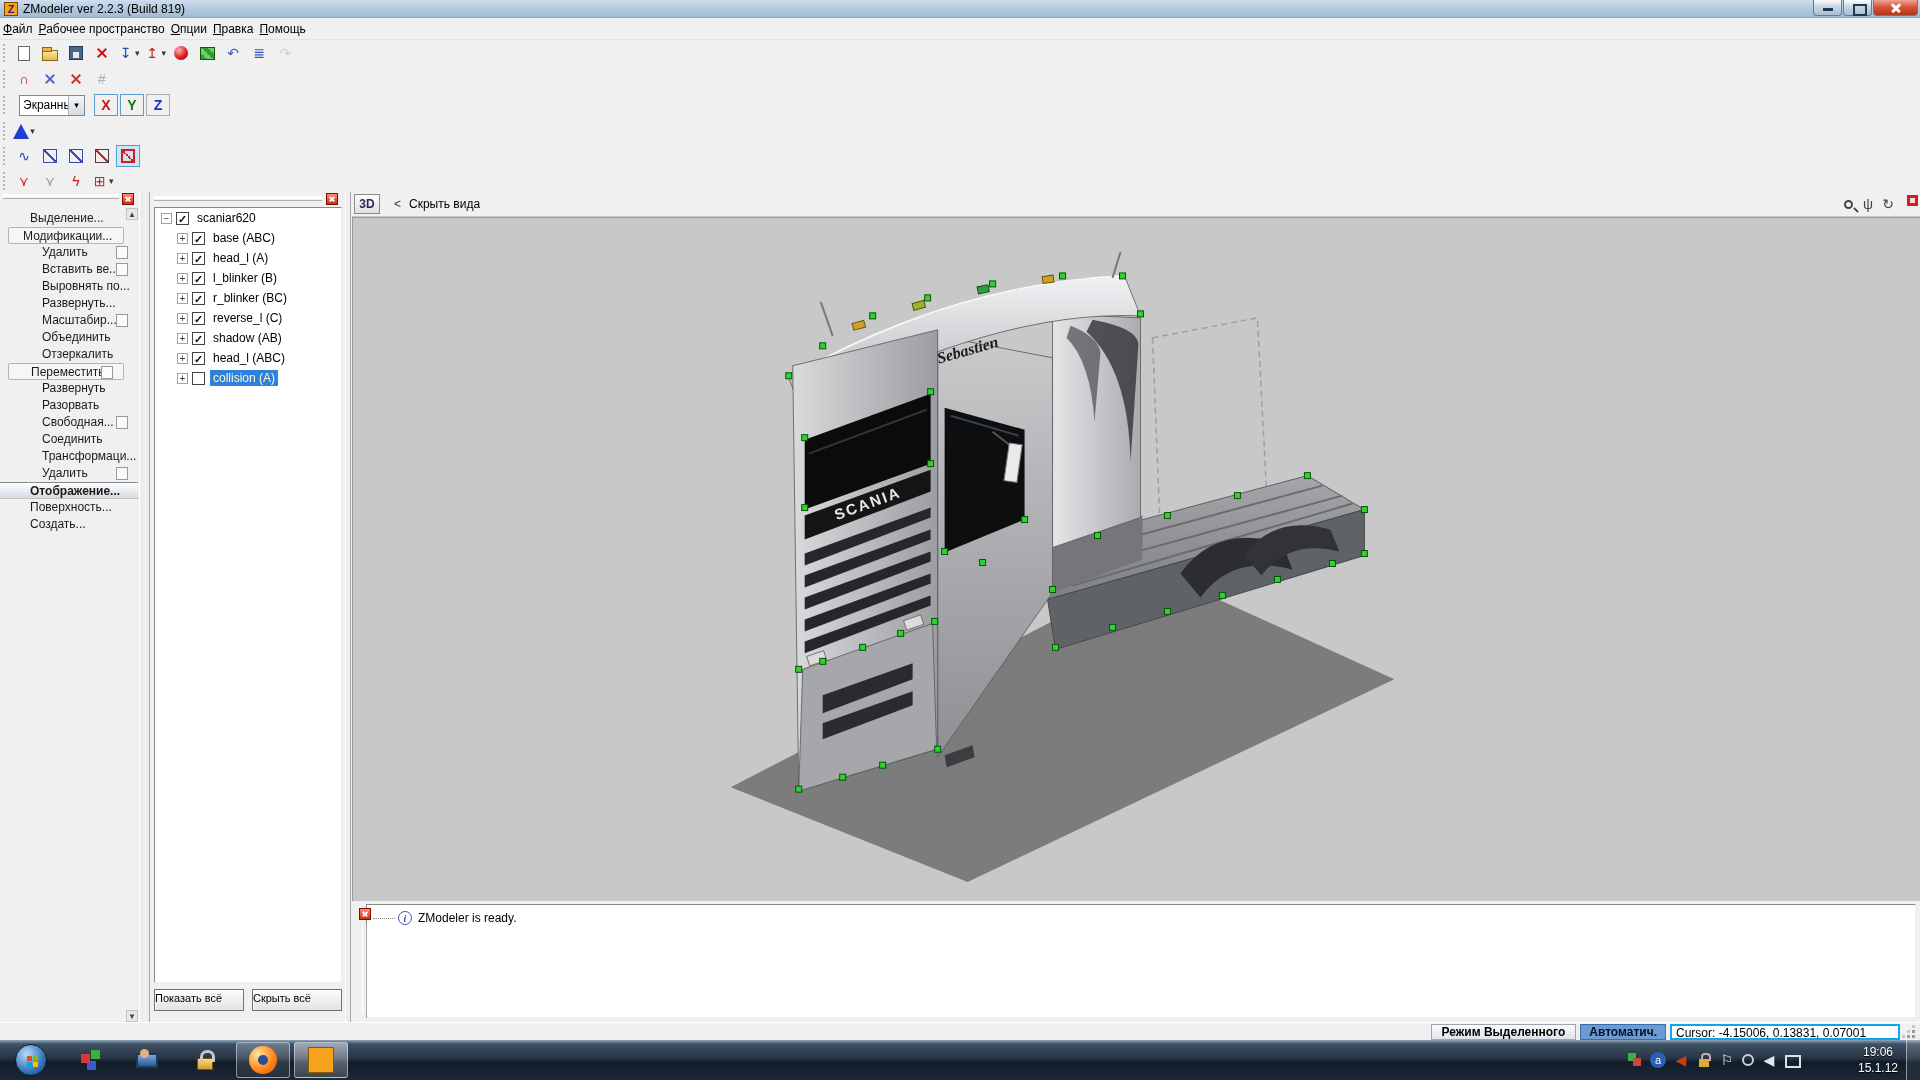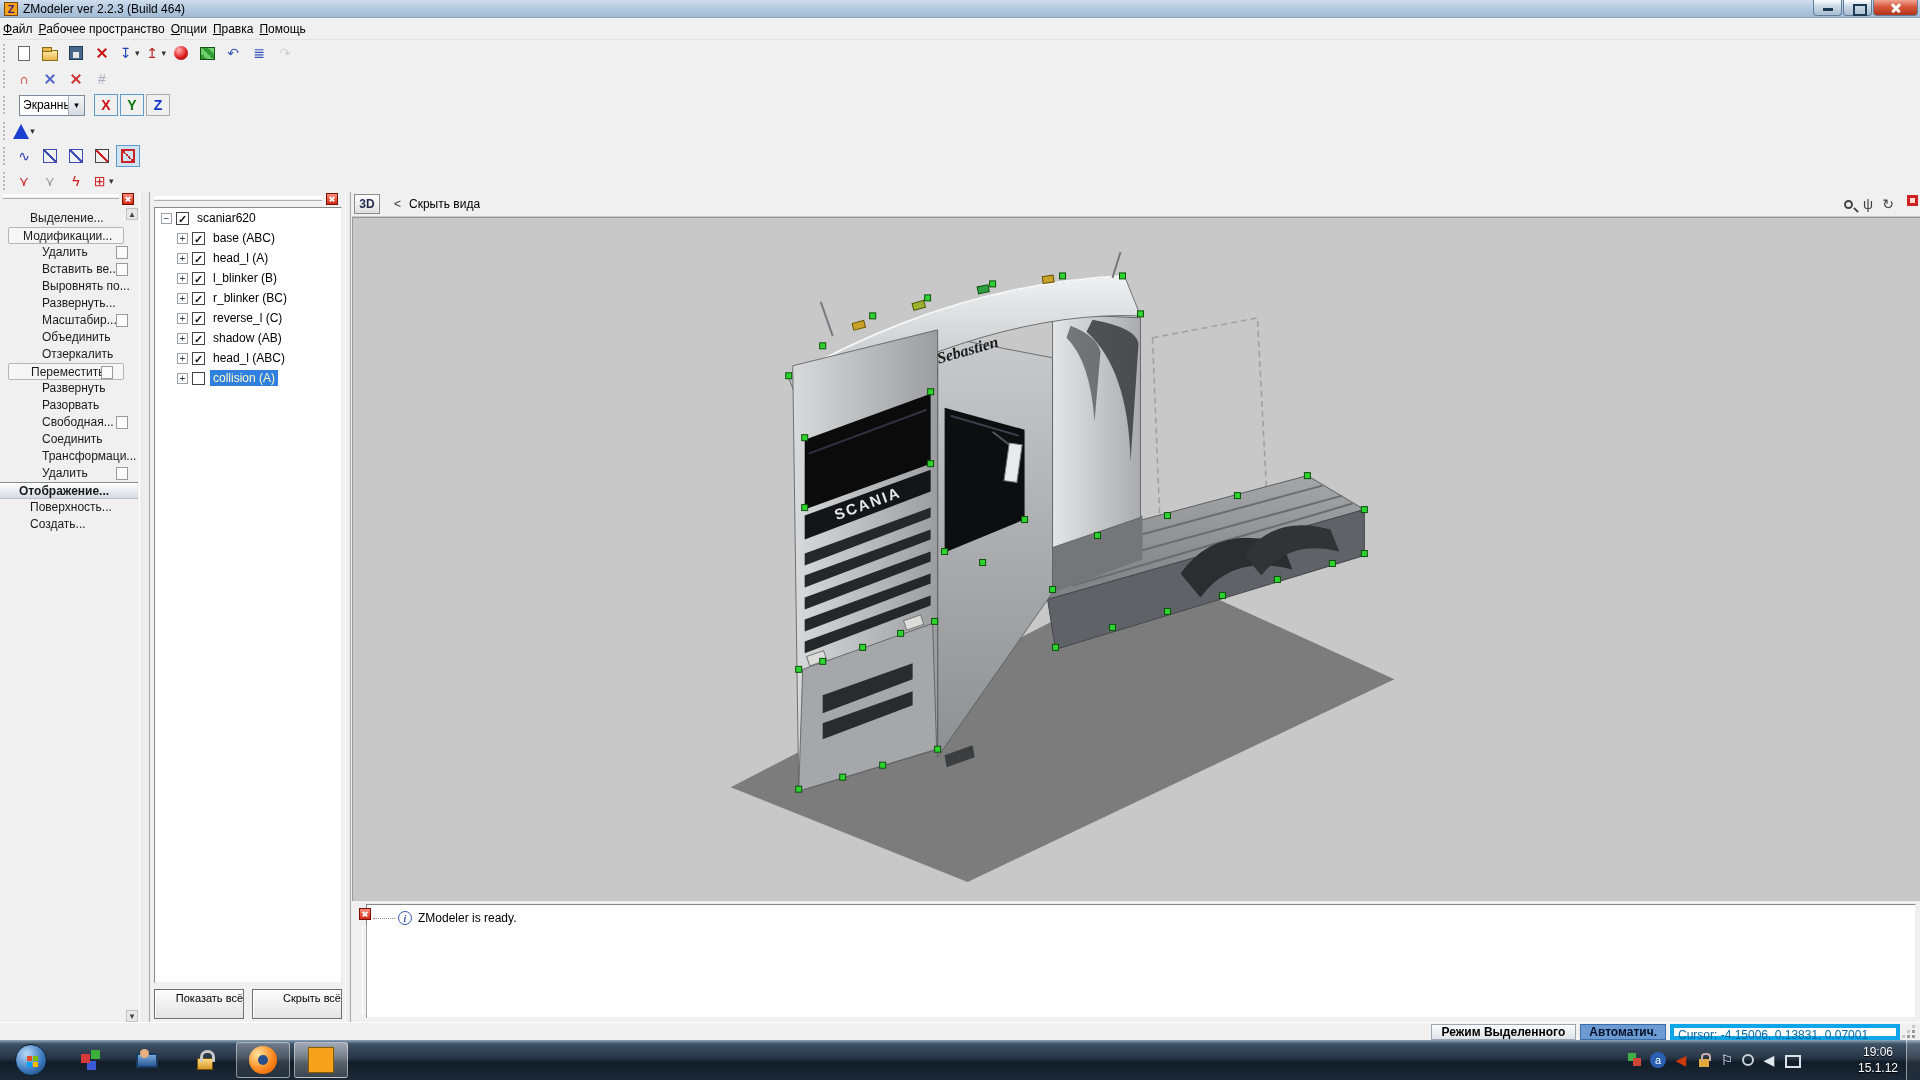--- a/index.html
+++ b/index.html
@@ -71,39 +71,39 @@
   .panel-close { width:12px; height:12px; background:linear-gradient(#ff8a7a,#d42a12); border:1px solid #7a1000; }
   .griplines { height:5px; border-top:1px solid #fff; border-bottom:1px solid #b0b0b0; box-shadow:0 2px 0 #fff inset; }
   #lp-items { position:absolute; left:0; top:18px; width:138px; font-size:12px; color:#1a1a1a; }
   .lp-row { position:relative; height:17px; line-height:17px; }
   .lp-header .lp-label { margin-left:30px; }
   .lp-item .lp-label { margin-left:42px; }
   .lp-outlined { border:1px solid #b4b4b4; background:#f6f6f6; border-radius:2px; width:116px; margin-left:8px; }
   .lp-outlined .lp-label { margin-left:22px; }
   .lp-outlined.lp-header .lp-label { margin-left:14px; }
   .lp-active { font-weight:bold; background:linear-gradient(#ffffff,#d4dbe4); border-top:1px solid #8a8a8a; border-bottom:1px solid #c0c0c0; }
-  .lp-active .lp-label { margin-left:19px; }
+  .lp-active .lp-label { margin-left:30px; }
   .lp-box { position:absolute; right:10px; top:2px; width:12px; height:13px; background:#fbfbfb; border:1px solid #9a9a9a; }
   #lp-scroll { position:absolute; left:126px; top:16px; width:12px; height:814px; }
   .scroll-arrow { position:absolute; left:0; width:12px; height:12px; font-size:8px; line-height:12px; text-align:center; color:#444; background:#e8e8e8; border:1px solid #c2c2c2; }
 
   .vsplit { position:absolute; top:0; height:830px; width:11px; border-left:1px solid #fff; border-right:1px solid #a8a8a8; background:#ededed; }
 
   
   #tree-panel { position:absolute; left:150px; top:0; width:195px; height:830px; }
   #tree-box { position:absolute; left:4px; top:15px; width:188px; height:776px; background:#fff;
     border:1px solid #888; border-right-color:#eee; border-bottom-color:#eee; font-size:12px; }
   .tree-row { display:flex; align-items:center; height:20px; white-space:nowrap; }
   .tree-children .tree-row { margin-left:16px; }
   .expander { width:11px; height:11px; border:1px solid #9aa4ae; background:#fff; font-size:10px; line-height:9px; text-align:center; color:#333; margin:0 4px 0 6px; flex:none; }
   .checkbox { width:13px; height:13px; border:1px solid #444; background:#fff; margin-right:5px; font-size:11px; line-height:12px; text-align:center; font-weight:bold; color:#111; flex:none; }
   .tree-label { padding:1px 3px; }
   .tree-selected .tree-label { background:var(--selection); color:#fef9c3; }
   #tree-btns { position:absolute; left:4px; top:797px; width:190px; display:flex; gap:8px; }
-  .tree-btn { width:90px; height:30px; font-size:11px; text-align:right; line-height:16px;
+  .tree-btn { width:90px; height:22px; font-size:11px; text-align:left; line-height:16px;
     background:linear-gradient(#fdfdfd,#e3e3e3); border:1px solid #707070; box-shadow:1px 1px 0 #fff inset; }
 
   
   #viewport { position:absolute; left:352px; top:0; width:1816px; height:830px; }
   #vheader { position:absolute; left:0; top:0; width:1568px; height:25px; background:#f0f0f0; border-bottom:1px solid #c8c8c8;
     display:flex; align-items:center; font-size:12px; }
   #vtab { width:26px; height:20px; margin-left:2px; text-align:center; line-height:18px; font-weight:bold; color:#1d2a4a;
     background:linear-gradient(#fdfdfd,#e0e0e0); border:1px solid #8a8a8a; }
   #vcollapse { margin:0 8px 0 14px; color:#333; }
   #vtools { position:absolute; right:22px; top:2px; display:flex; align-items:center; }
@@ -130,21 +130,21 @@
   #log-close { position:absolute; left:-8px; top:3px; }
   .vgrips { position:absolute; left:-5px; top:20px; width:5px; height:90px; border-left:1px solid #fff; border-right:1px solid #a8a8a8; }
 
   
   #statusbar { position:absolute; left:0; top:1022px; width:1920px; height:18px; background:#f0f0f0; border-top:1px solid #fff;
     font-size:12px; }
   #status-right { position:absolute; right:4px; top:0; height:18px; display:flex; align-items:center; gap:4px; }
   #mode-btn { font-weight:bold; padding:0 10px; height:16px; line-height:15px; background:linear-gradient(#fbfbfb,#dfe4ea);
     border:1px solid #9aa6b2; }
   #auto-btn { font-weight:bold; padding:0 8px; height:16px; line-height:15px; background:var(--auto-bg); border:1px solid #3a6ea8; color:#06112a; }
-  #cursor-box { width:230px; height:16px; line-height:15px; background:#fff; border:4px solid #0ea5e9; padding:0 4px; color:#0369a1; }
+  #cursor-box { width:230px; height:16px; line-height:15px; background:#fff; border:2px solid #0ea5e9; padding:0 4px; color:#000000; }
   #grip { width:12px; height:14px; position:relative; }
   #grip::after { content:""; position:absolute; right:1px; bottom:1px; width:3px; height:3px; background:#9a9a9a;
     box-shadow:-5px 0 #9a9a9a,0 -5px #9a9a9a,-5px -5px #c8c8c8,-10px 0 #c8c8c8,0 -10px #c8c8c8; }
 
   
   #taskbar { position:absolute; left:0; top:1040px; width:1920px; height:40px;
     background:linear-gradient(#8fa6ba 0%,#3e5064 10%,#273646 45%,#121d29 55%,#1b2836 100%); }
   #apps { position:absolute; left:4px; top:0; height:40px; display:flex; align-items:center; }
   .app { width:54px; height:36px; display:flex; align-items:center; justify-content:center; margin-right:4px; border-radius:3px; }
   .app-boxed { border:1px solid rgba(255,255,255,.45); background:linear-gradient(rgba(255,255,255,.25),rgba(255,255,255,.05)); }
@@ -178,21 +178,21 @@
   .t-network::after { content:""; position:absolute; left:5px; bottom:0px; width:6px; height:2px; background:#d8e0e8; }
   #clock { position:absolute; right:22px; top:4px; color:#fff; font-size:12px; text-align:center; line-height:16px; text-shadow:0 1px 1px #000; }
   #show-desktop { position:absolute; right:0; top:0; width:14px; height:40px; border-left:1px solid rgba(255,255,255,.5);
     background:linear-gradient(rgba(255,255,255,.15),rgba(255,255,255,.02)); }
 </style>
 </head>
 <body>
 
 <div id="titlebar">
   <div id="app-icon">Z</div>
-  <span>ZModeler ver 2.2.3 (Build 464)</span>
+  <span>ZModeler ver 2.2.3 (Build 819)</span>
   <div id="caption-btns">
     <div class="capbtn cap-min"></div>
     <div class="capbtn cap-max"></div>
     <div class="capbtn close">
         <span class="xbars" style="position:absolute;inset:0"></span>
       </div>
   </div>
 </div>
 
 <div id="menubar">

